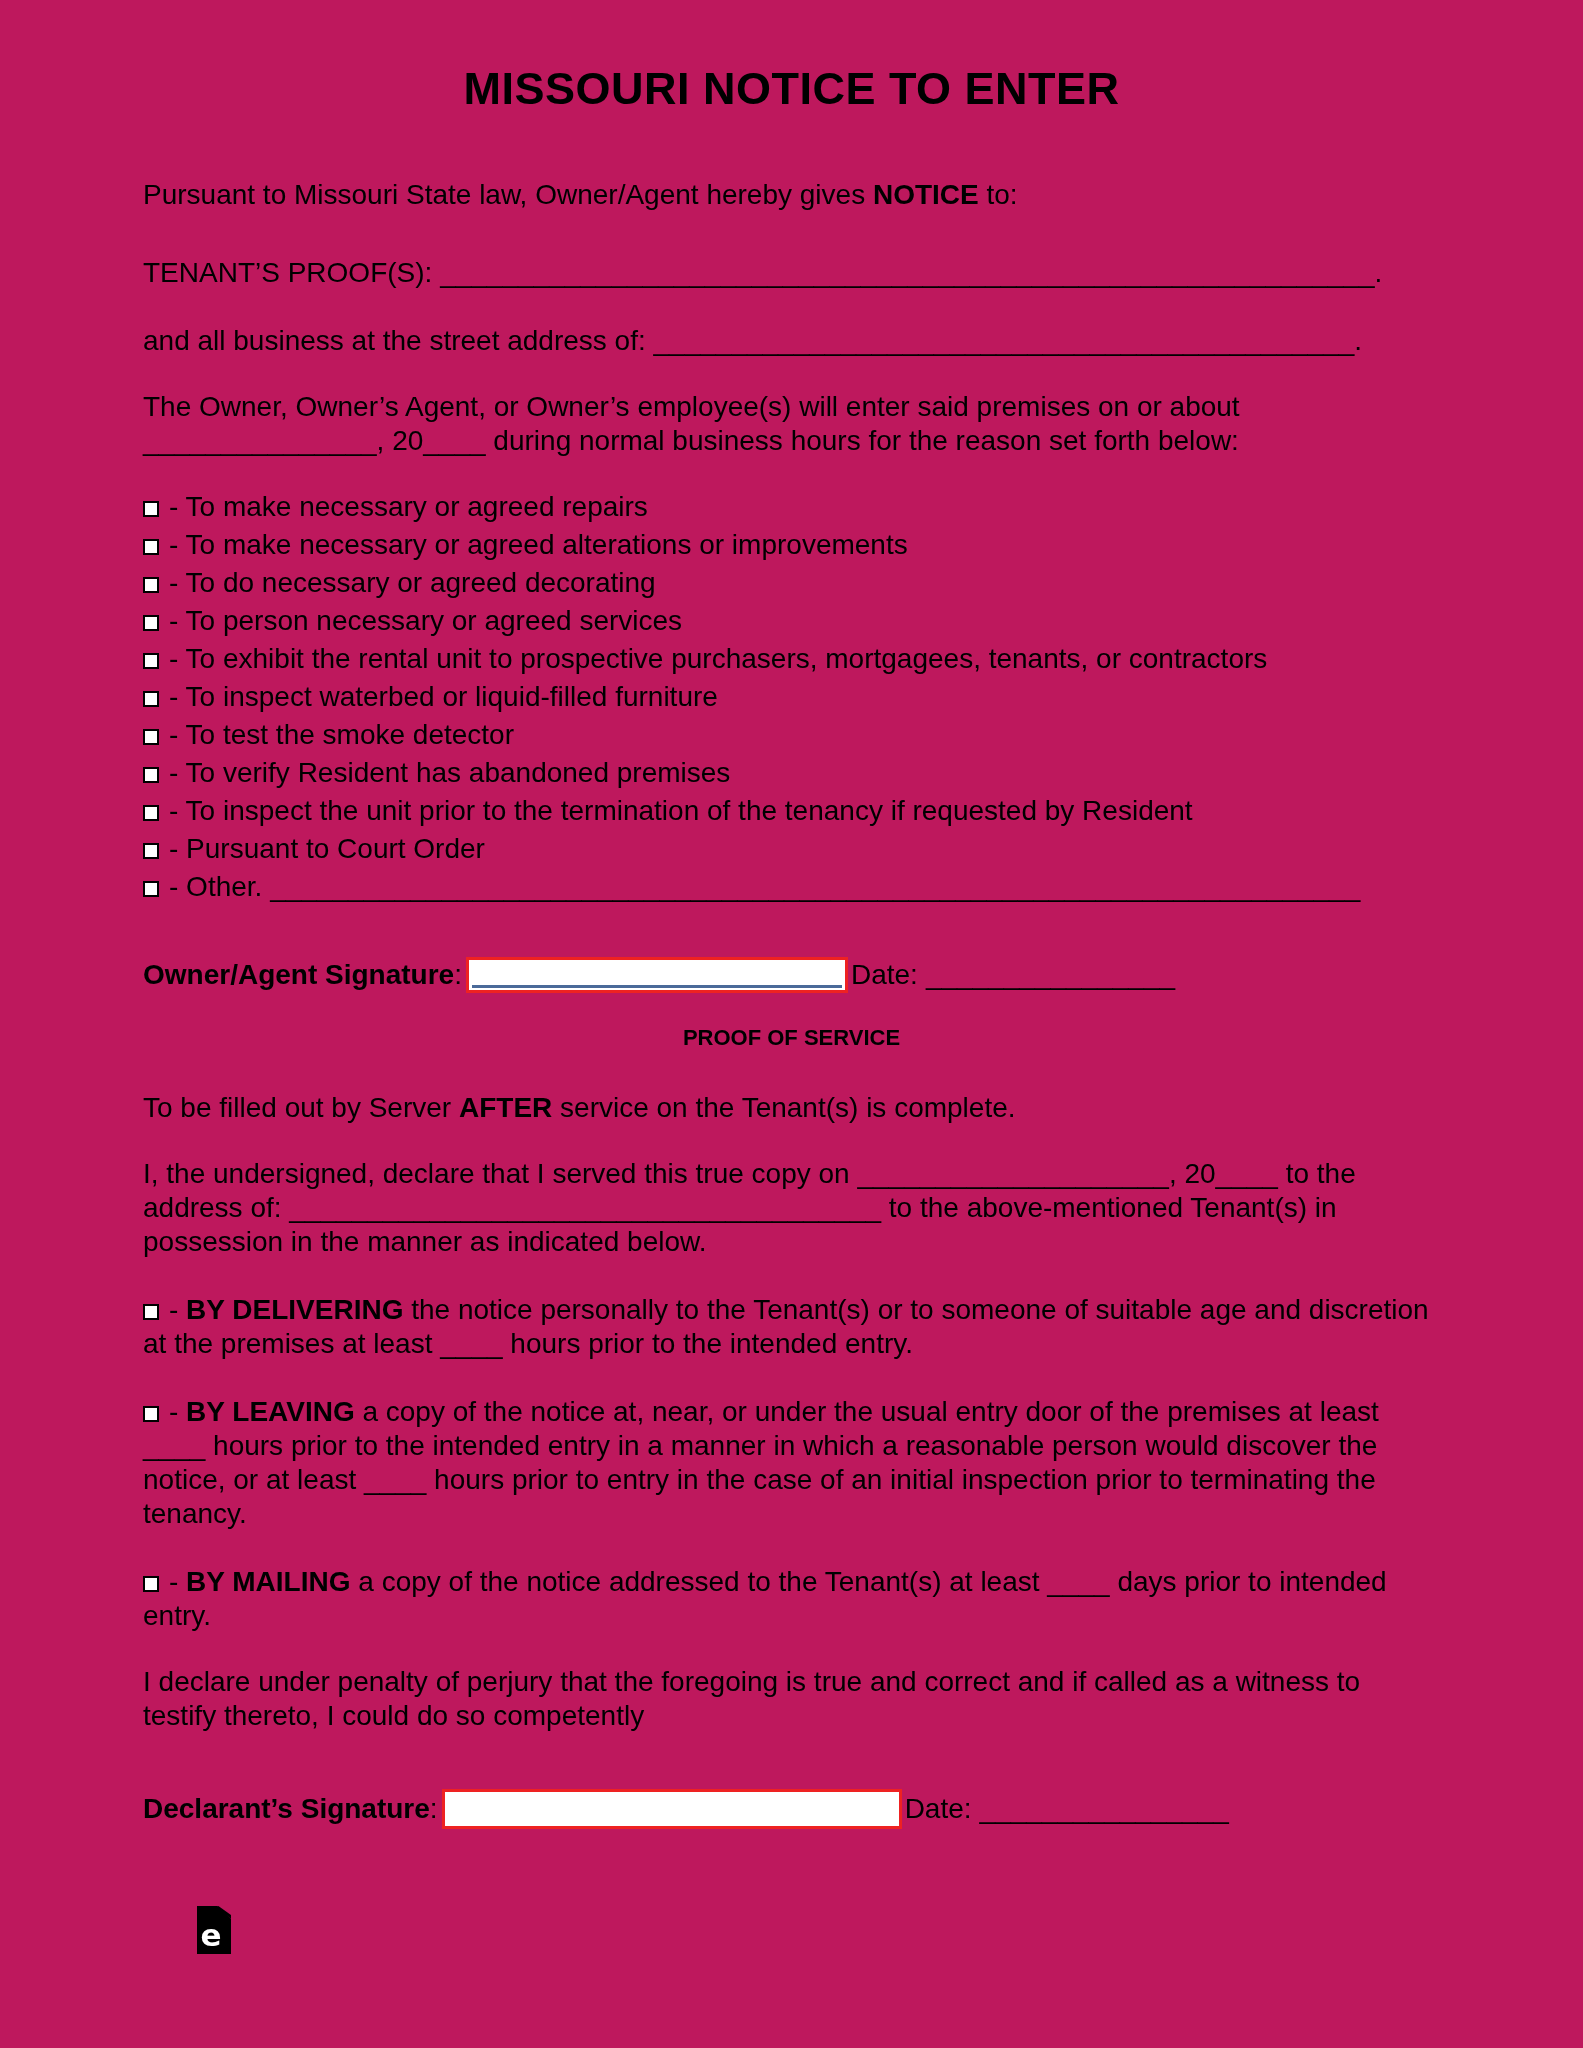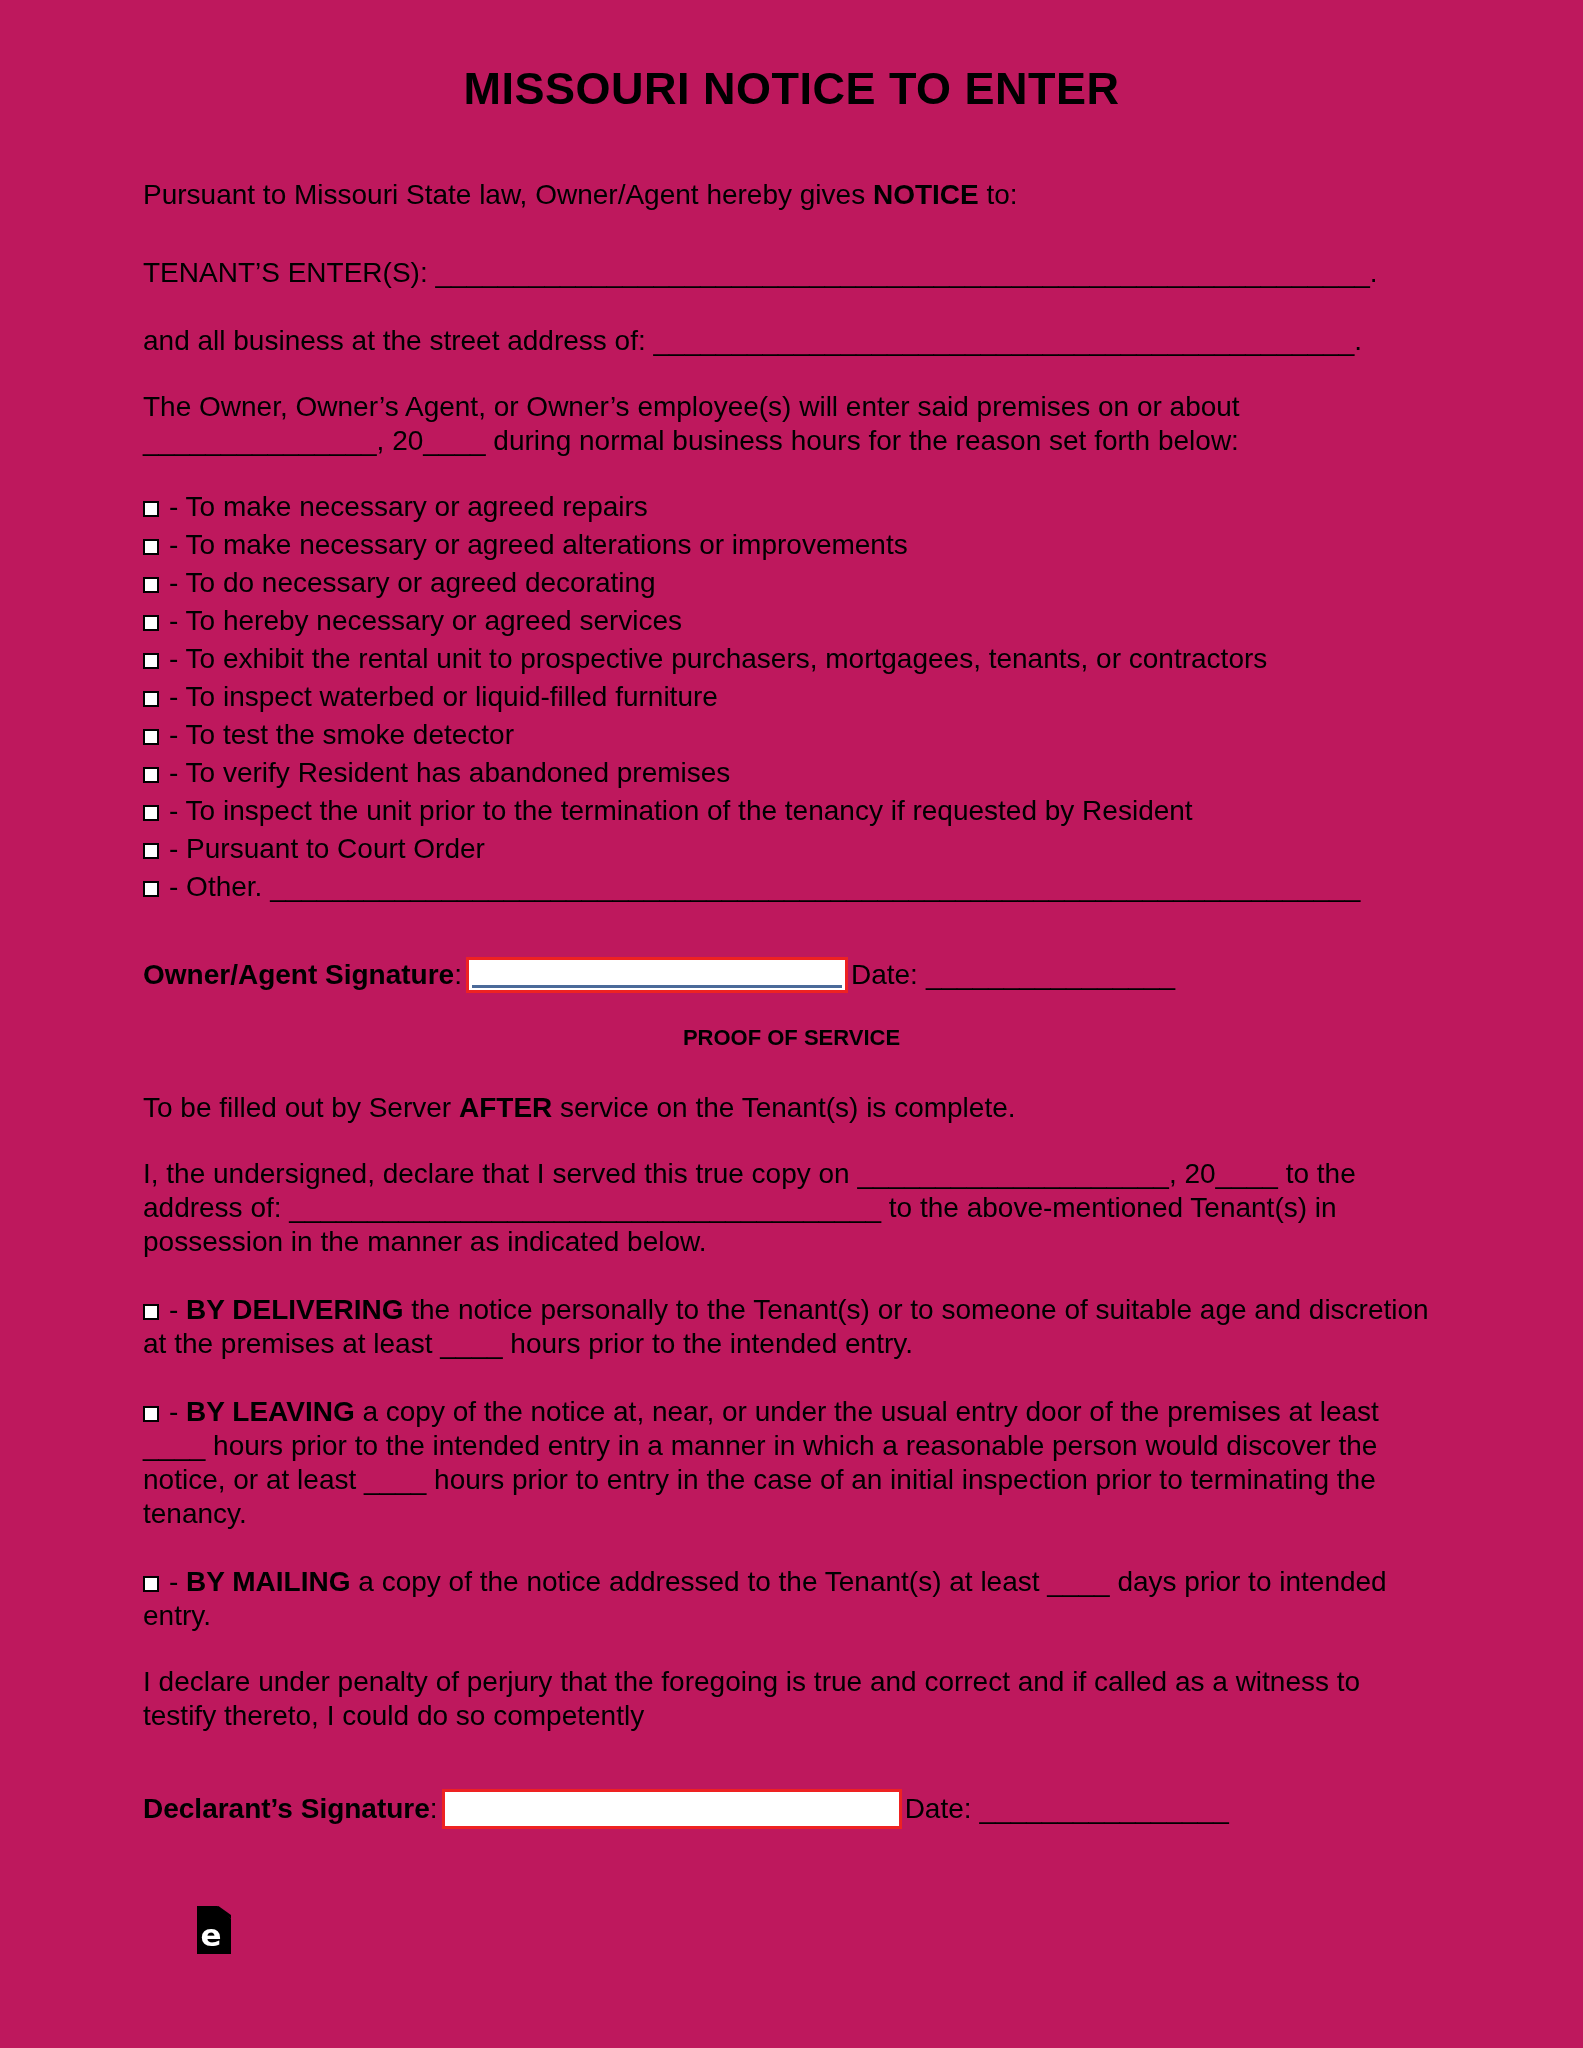--- a/index.html
+++ b/index.html
@@ -109,31 +109,31 @@
 </head>
 <body>
 
 <div class="page">
   <div class="content">
 
     <h1 class="title">MISSOURI NOTICE TO ENTER</h1>
 
     <p class="para mt-intro"><span>Pursuant to Missouri State law, Owner/Agent hereby gives </span><b>NOTICE</b><span> to:</span></p>
 
-    <p class="para mt-tenant"><span>TENANT’S ENTER(S): </span><span class="blank">____________________________________________________________</span><span>.</span></p>
+    <p class="para mt-tenant"><span>TENANT’S PROOF(S): </span><span class="blank">____________________________________________________________</span><span>.</span></p>
 
     <p class="para mt-address"><span>and all business at the street address of: </span><span class="blank">_____________________________________________</span><span>.</span></p>
 
     <p class="para mt-entry"><span>The Owner, Owner’s Agent, or Owner’s employee(s) will enter said premises on or about </span><span class="blank">_______________</span><span>, 20</span><span class="blank">____</span><span> during normal business hours for the reason set forth below:</span></p>
 
     <div class="reasons">
       <div class="reason"><span class="cb"></span><span>- To make necessary or agreed repairs</span></div>
       <div class="reason"><span class="cb"></span><span>- To make necessary or agreed alterations or improvements</span></div>
       <div class="reason"><span class="cb"></span><span>- To do necessary or agreed decorating</span></div>
-      <div class="reason"><span class="cb"></span><span>- To hereby necessary or agreed services</span></div>
+      <div class="reason"><span class="cb"></span><span>- To person necessary or agreed services</span></div>
       <div class="reason"><span class="cb"></span><span>- To exhibit the rental unit to prospective purchasers, mortgagees, tenants, or contractors</span></div>
       <div class="reason"><span class="cb"></span><span>- To inspect waterbed or liquid-filled furniture</span></div>
       <div class="reason"><span class="cb"></span><span>- To test the smoke detector</span></div>
       <div class="reason"><span class="cb"></span><span>- To verify Resident has abandoned premises</span></div>
       <div class="reason"><span class="cb"></span><span>- To inspect the unit prior to the termination of the tenancy if requested by Resident</span></div>
       <div class="reason"><span class="cb"></span><span>- Pursuant to Court Order</span></div>
       <div class="reason"><span class="cb"></span><span>- Other. </span><span class="blank">______________________________________________________________________</span></div>
     </div>
 
     <div class="sig-row owner">

